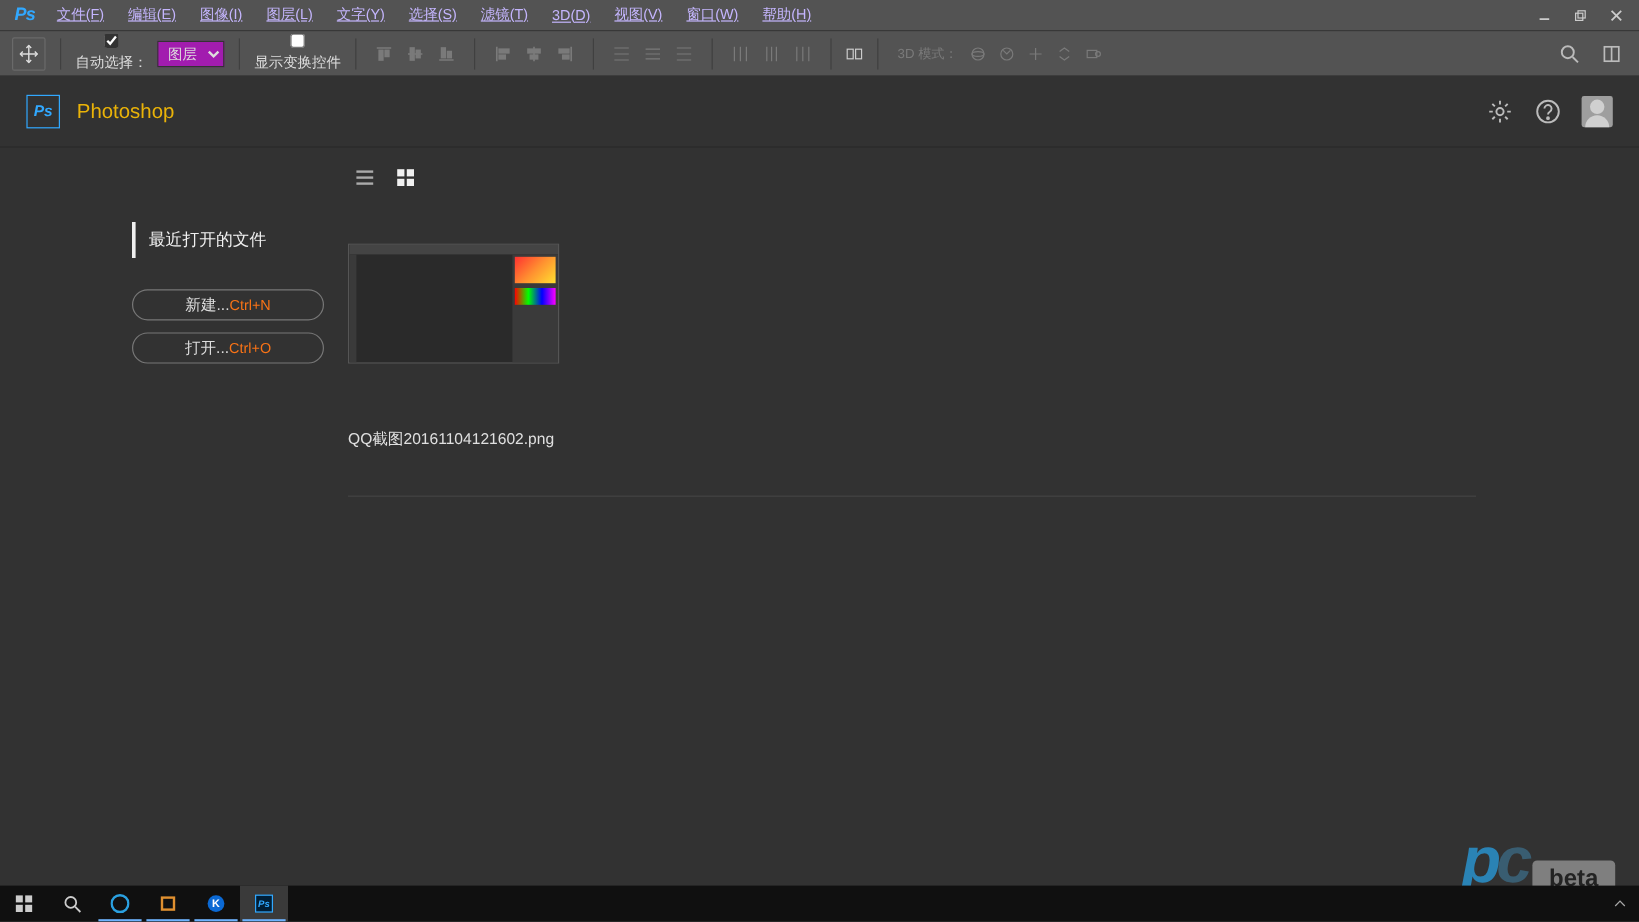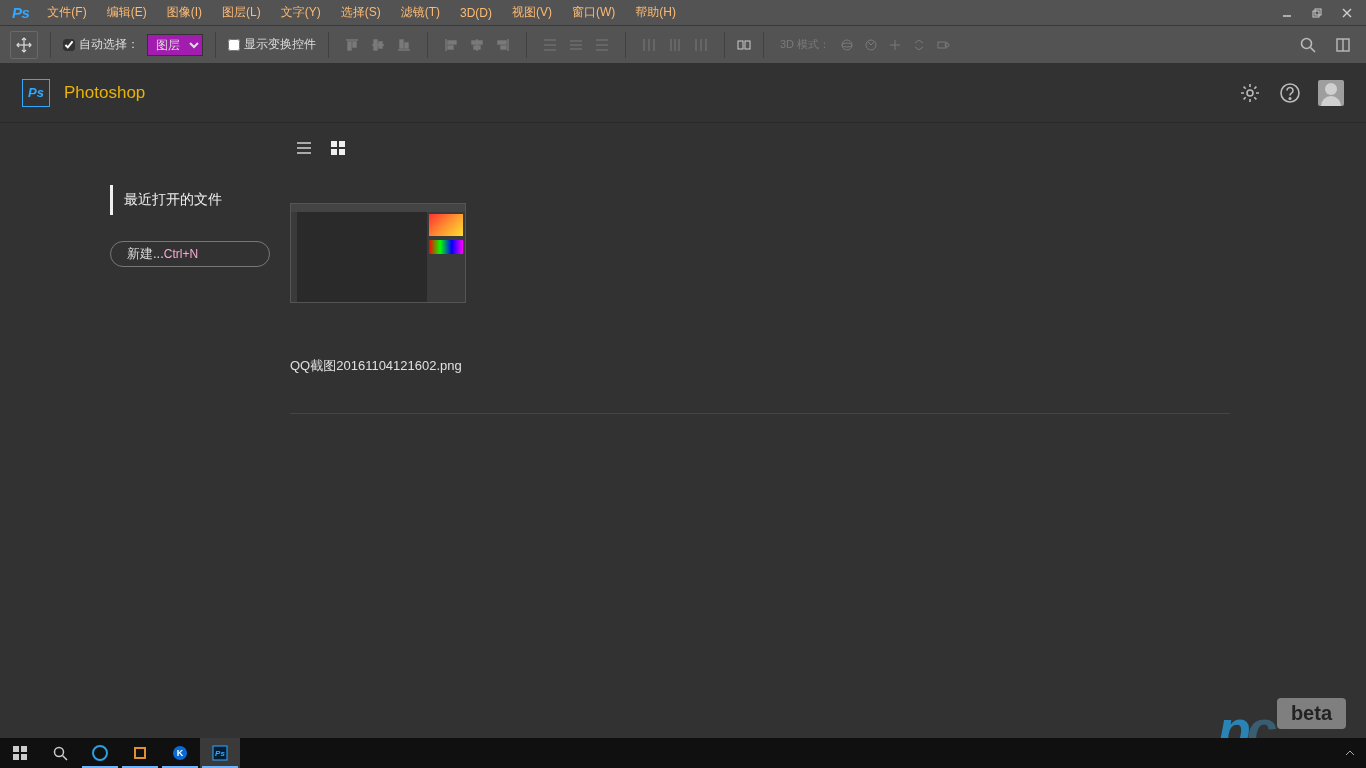--- a/index.html
+++ b/index.html
@@ -1,29 +1,29 @@
 <!DOCTYPE html>
 <html><head>
 <meta charset="utf-8">
 <style>
 * { margin: 0; padding: 0; box-sizing: border-box; font-family: "Microsoft YaHei", "Segoe UI", sans-serif; }
 body { width: 1366px; height: 768px; background: #323232; color: #ccc; overflow: hidden; position: relative; }
 
 
 .menubar { height: 25px; background: #535353; display: flex; align-items: center; padding: 0 4px; }
 .ps-logo { color: #31A8FF; font-weight: bold; font-size: 15px; padding: 0 8px; letter-spacing: -0.5px; font-style: italic;}
-.menubar .menu-item { color: #fdba74; font-size: 12px; padding: 0 10px; height: 25px; display: flex; align-items: center; cursor: default; }
+.menubar .menu-item { color: #c4b5fd; font-size: 12px; padding: 0 10px; height: 25px; display: flex; align-items: center; cursor: default; text-decoration: underline; }
 .window-controls { margin-left: auto; display: flex; }
 .window-controls > div { width: 30px; height: 23px; display: flex; align-items: center; justify-content: center; font-size: 11px; color: #ccc; }
 
 
 .optionsbar { height: 38px; background: #535353; border-top: 1px solid #383838; display: flex; align-items: center; padding: 0 10px; gap: 8px; }
 .tool-btn { width: 28px; height: 28px; display: flex; align-items: center; justify-content: center; color: #ddd; border-radius: 2px; }
 .tool-btn.bordered { border: 1px solid #6a6a6a; }
-.optionsbar label { font-size: 12px; color: #ddd; display: flex; align-items: center; gap: 4px; }
+.optionsbar label { font-size: 12px; color: #ddd; display: flex; align-items: center; gap: 4px; flex-direction: column; }
 .optionsbar input[type="checkbox"] { width: 12px; height: 12px; accent-color: #333; }
 .optionsbar select { background: #a21caf; color: #ddd; font-size: 12px; border: 1px solid #333; padding: 2px 4px; width: 56px; }
 .divider { width: 1px; height: 26px; background: #404040; margin: 0 4px; }
 .align-icons { display: flex; gap: 4px; }
 .align-icons .ai { width: 22px; height: 22px; display: flex; align-items: center; justify-content: center; color: #7a7a7a; }
 .mode3d-label { font-size: 11px; color: #7a7a7a; margin-left: 4px; }
 .mode3d-icons { display: flex; gap: 6px; }
 .mode3d-icons .mi { width: 18px; height: 18px; display: flex; align-items: center; justify-content: center; color: #7a7a7a; }
 .options-right { margin-left: auto; display: flex; align-items: center; gap: 12px; }
 
@@ -40,43 +40,43 @@
 
 .start-body { display: flex; padding: 20px 0 0 110px; height: calc(100% - 25px - 38px - 60px - 30px); }
 .side-col { width: 180px; }
 .view-toggle-row { height: 30px; display: flex; align-items: center; gap: 18px; margin-bottom: 18px; margin-left: 186px; position: absolute; left: 110px; top: 133px;}
 .vt-icon { color: #aaa; }
 .vt-icon.active { color: #f0f0f0; }
 .side-nav { margin-top: 42px;}
 .side-nav .nav-item { font-size: 14px; padding: 6px 2px 6px 14px; color: #9a9a9a; cursor: pointer; margin-bottom: 6px; }
 .side-nav .nav-item.active { color: #f0f0f0; font-weight: 500; border-left: 3px solid #f0f0f0; padding-left: 11px; }
 .action-pills { margin-top: 26px; }
-.pill { width: 160px; height: 18px; border: 1px solid #777; border-radius: 16px; display: flex; align-items: center; justify-content: flex-start; padding: 12px 16px; font-size: 13px; color: #ddd; margin-bottom: 10px; cursor: pointer; }
-.pill .shortcut { color: #f9a8d4; font-size: 12px; }
+.pill { width: 160px; height: 18px; border: 1px solid #777; border-radius: 16px; display: flex; align-items: center; justify-content: center; padding: 12px 16px; font-size: 13px; color: #ddd; margin-bottom: 10px; cursor: pointer; }
+.pill .shortcut { color: #f97316; font-size: 12px; }
 
 .recent-area { flex: 1; padding-top: 60px; }
 .thumb { width: 176px; height: 100px; background: #2a2a2a; border: 1px solid #555; position: relative; margin-bottom: 54px; cursor: pointer; overflow: hidden;}
 .thumb-tools-left { position: absolute; left: 0; top: 8px; bottom: 0; width: 6px; background: #3a3a3a; }
 .thumb-top { position: absolute; left: 0; top: 0; right: 0; height: 8px; background: #444; }
 .thumb-panel { position: absolute; right: 0; top: 8px; width: 38px; bottom: 0; background: #3a3a3a; }
 .thumb-color { position: absolute; right: 2px; top: 10px; width: 34px; height: 22px; background: linear-gradient(135deg, #ff3030, #ff9030, #ffe030); }
 .thumb-sw { position: absolute; right: 2px; top: 36px; width: 34px; height: 14px; background: linear-gradient(to right, #ff0000, #00ff00, #0000ff, #ff00ff); }
 .file-name { font-size: 13px; color: #e0e0e0; }
 .file-time { font-size: 12px; color: #8a8a8a; margin-top: 4px; }
 .hr-divider { border: none; border-top: 1px solid #444; margin-top: 38px; width: 940px; }
 
 
 .taskbar { position: absolute; bottom: 0; left: 0; right: 0; height: 30px; background: #101010; display: flex; align-items: center; }
 .taskbar .t-item { width: 40px; height: 30px; display: flex; align-items: center; justify-content: center; color: #ccc; position: relative; }
 .taskbar .t-item.active::after { content: ""; position: absolute; bottom: 0; left: 2px; right: 2px; height: 2px; background: #6eb4ff; }
 .taskbar .t-item.hl { background: #3a3a3a; }
 .taskbar .tray { margin-left: auto; display: flex; align-items: center; padding-right: 10px; gap: 10px; color: #aaa; font-size: 11px; }
 
 
-.watermark { position: absolute; right: 20px; bottom: 8px; color: #3a6278; display: flex; align-items: flex-start; font-style: italic; pointer-events: none; opacity: 0.9;}
+.watermark { position: absolute; right: 20px; bottom: 20px; color: #3a6278; display: flex; align-items: flex-end; font-style: italic; pointer-events: none; opacity: 0.9;}
 .watermark .big { font-size: 54px; font-weight: 800; letter-spacing: -4px; }
 .watermark .big .o { color: #2a8cc4; }
 .watermark .badge { background: #888; color: #222; font-size: 20px; padding: 4px 14px; border-radius: 4px; font-style: normal; font-weight: 600; margin-left: 4px; }
 
 svg { display: block; }
 </style>
 </head>
 <body>
 
 <div class="menubar">
@@ -333,20 +333,24 @@
 
   <div class="side-col">
     <div class="side-nav">
       <div class="nav-item active">最近打开的文件</div>
     </div>
     <div class="action-pills">
       <div class="pill">
         <span>新建...</span>
         <span class="shortcut">Ctrl+N</span>
       </div>
+      <div class="pill">
+        <span>打开...</span>
+        <span class="shortcut">Ctrl+O</span>
+      </div>
     </div>
   </div>
 
   <div class="recent-area">
     <div class="thumb">
       <div class="thumb-top"></div>
       <div class="thumb-tools-left"></div>
       <div class="thumb-panel"></div>
       <div class="thumb-color"></div>
       <div class="thumb-sw"></div>

